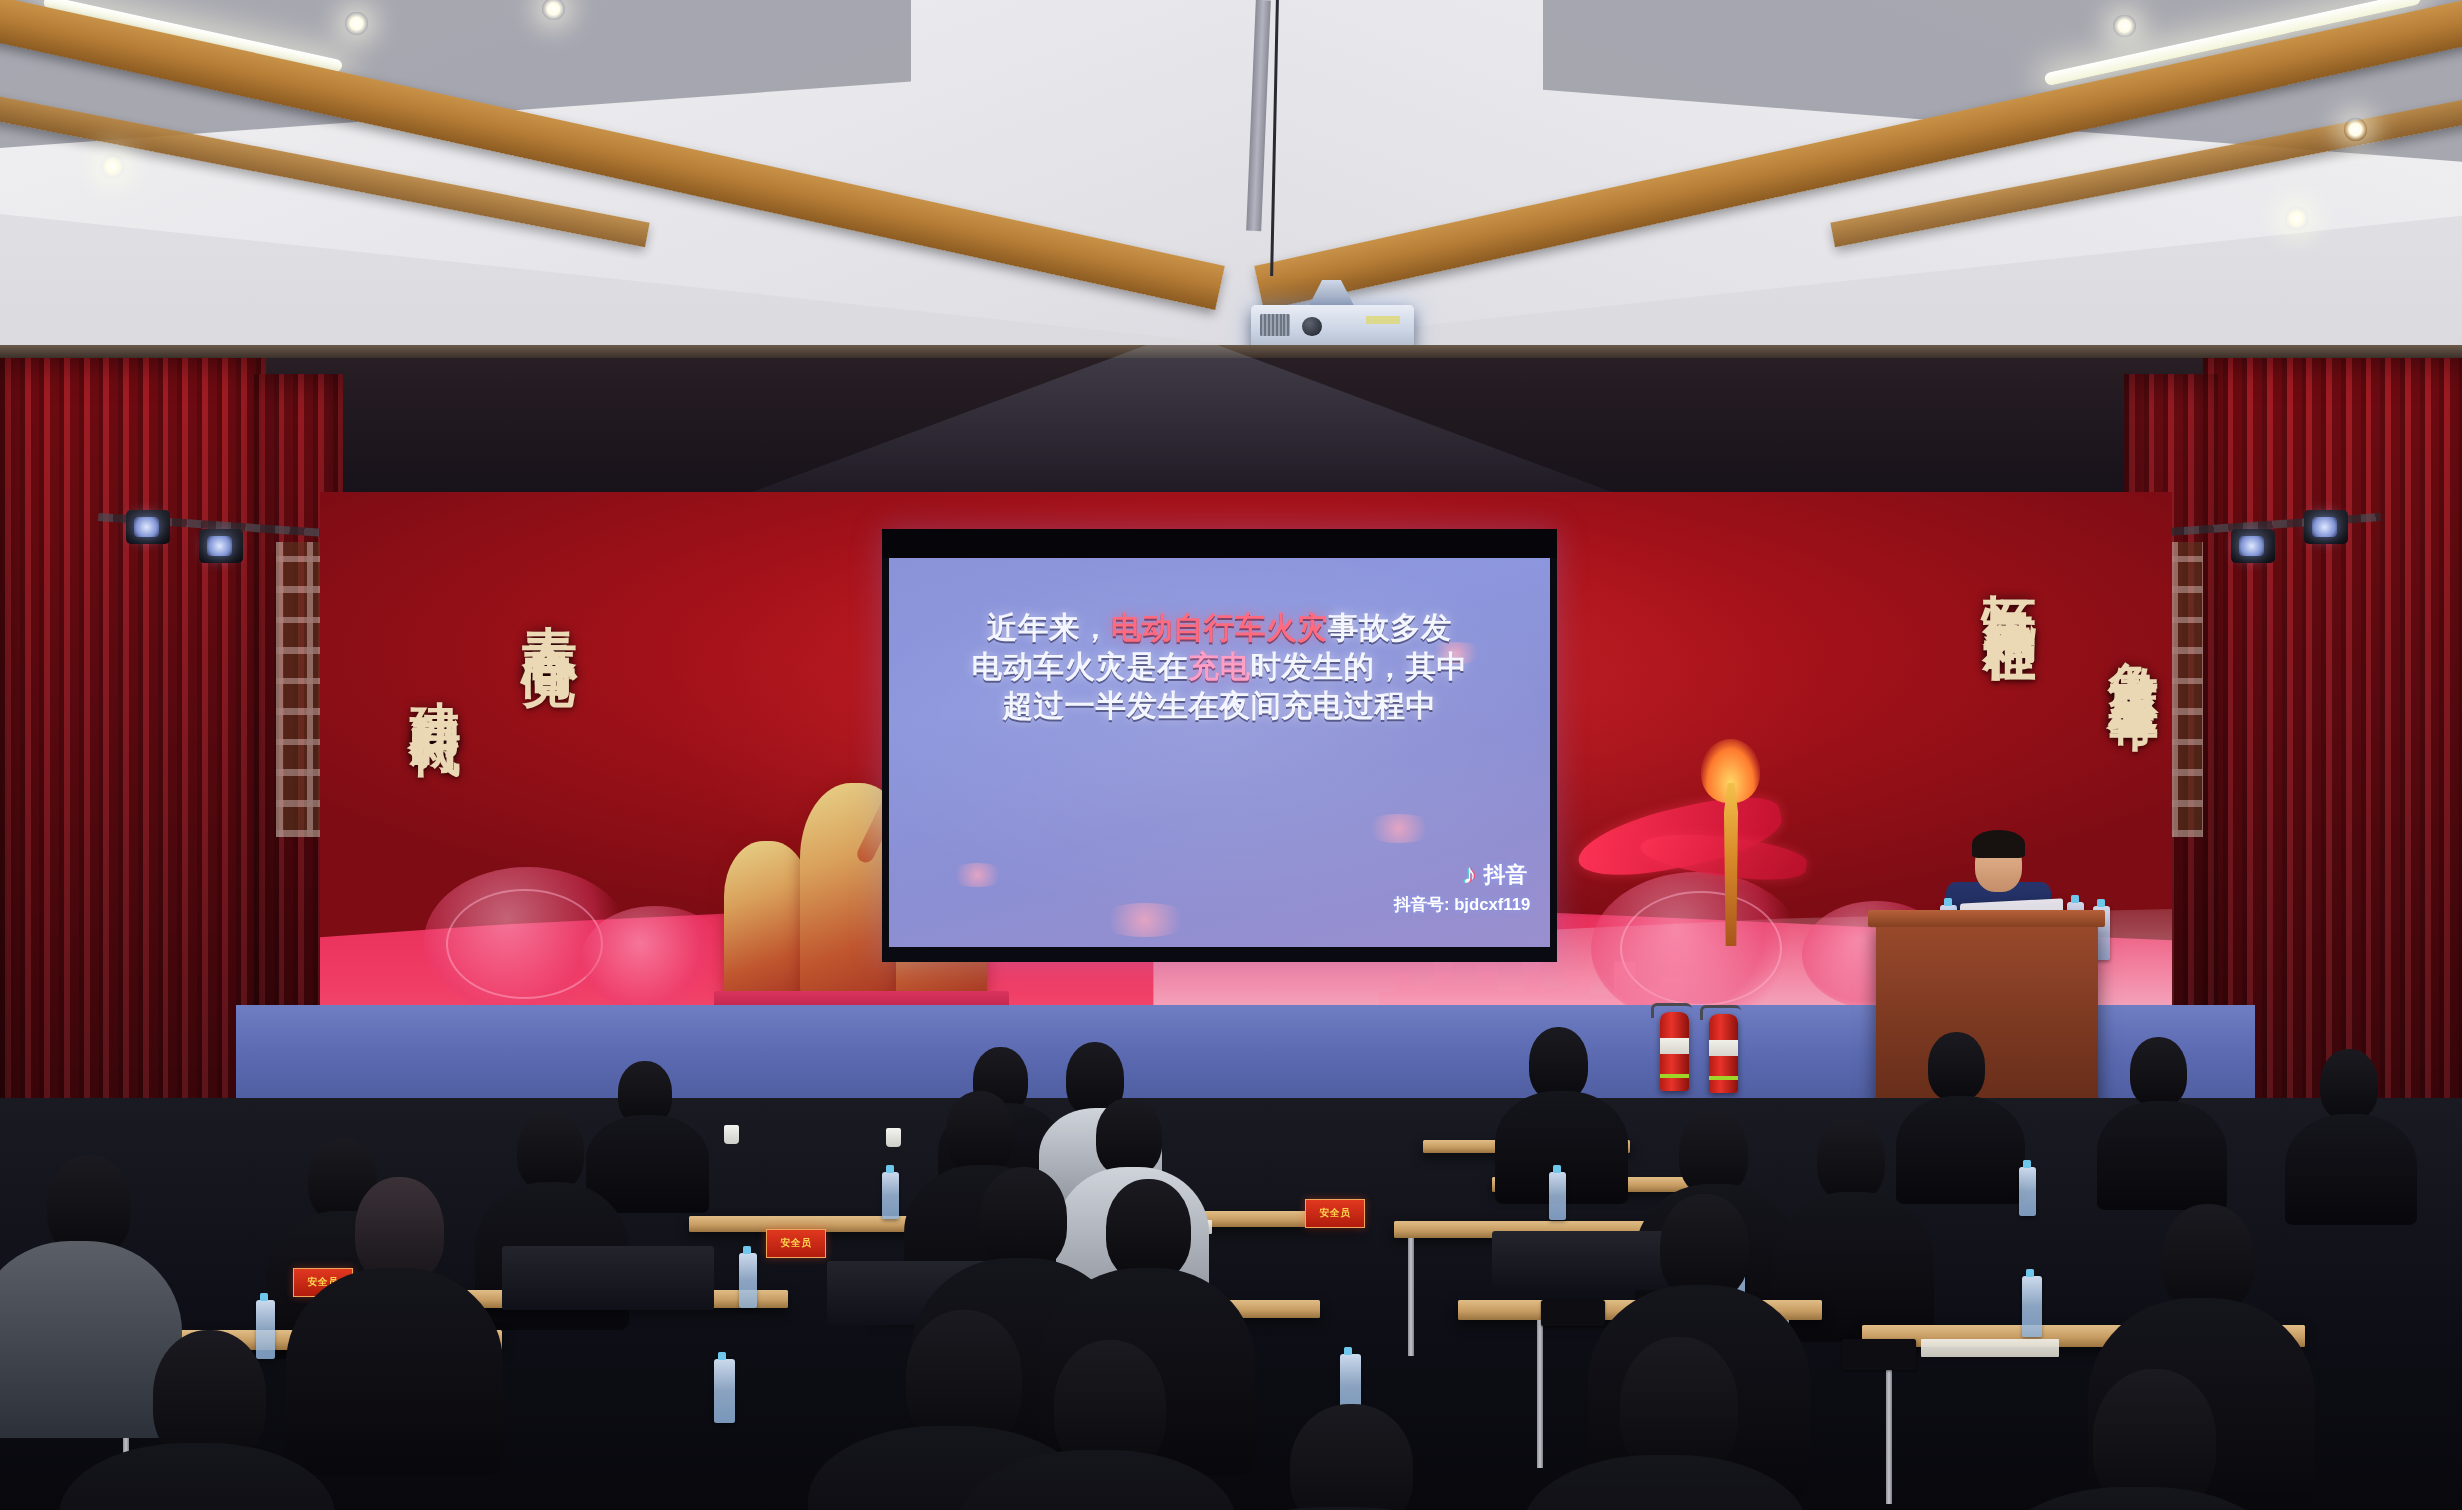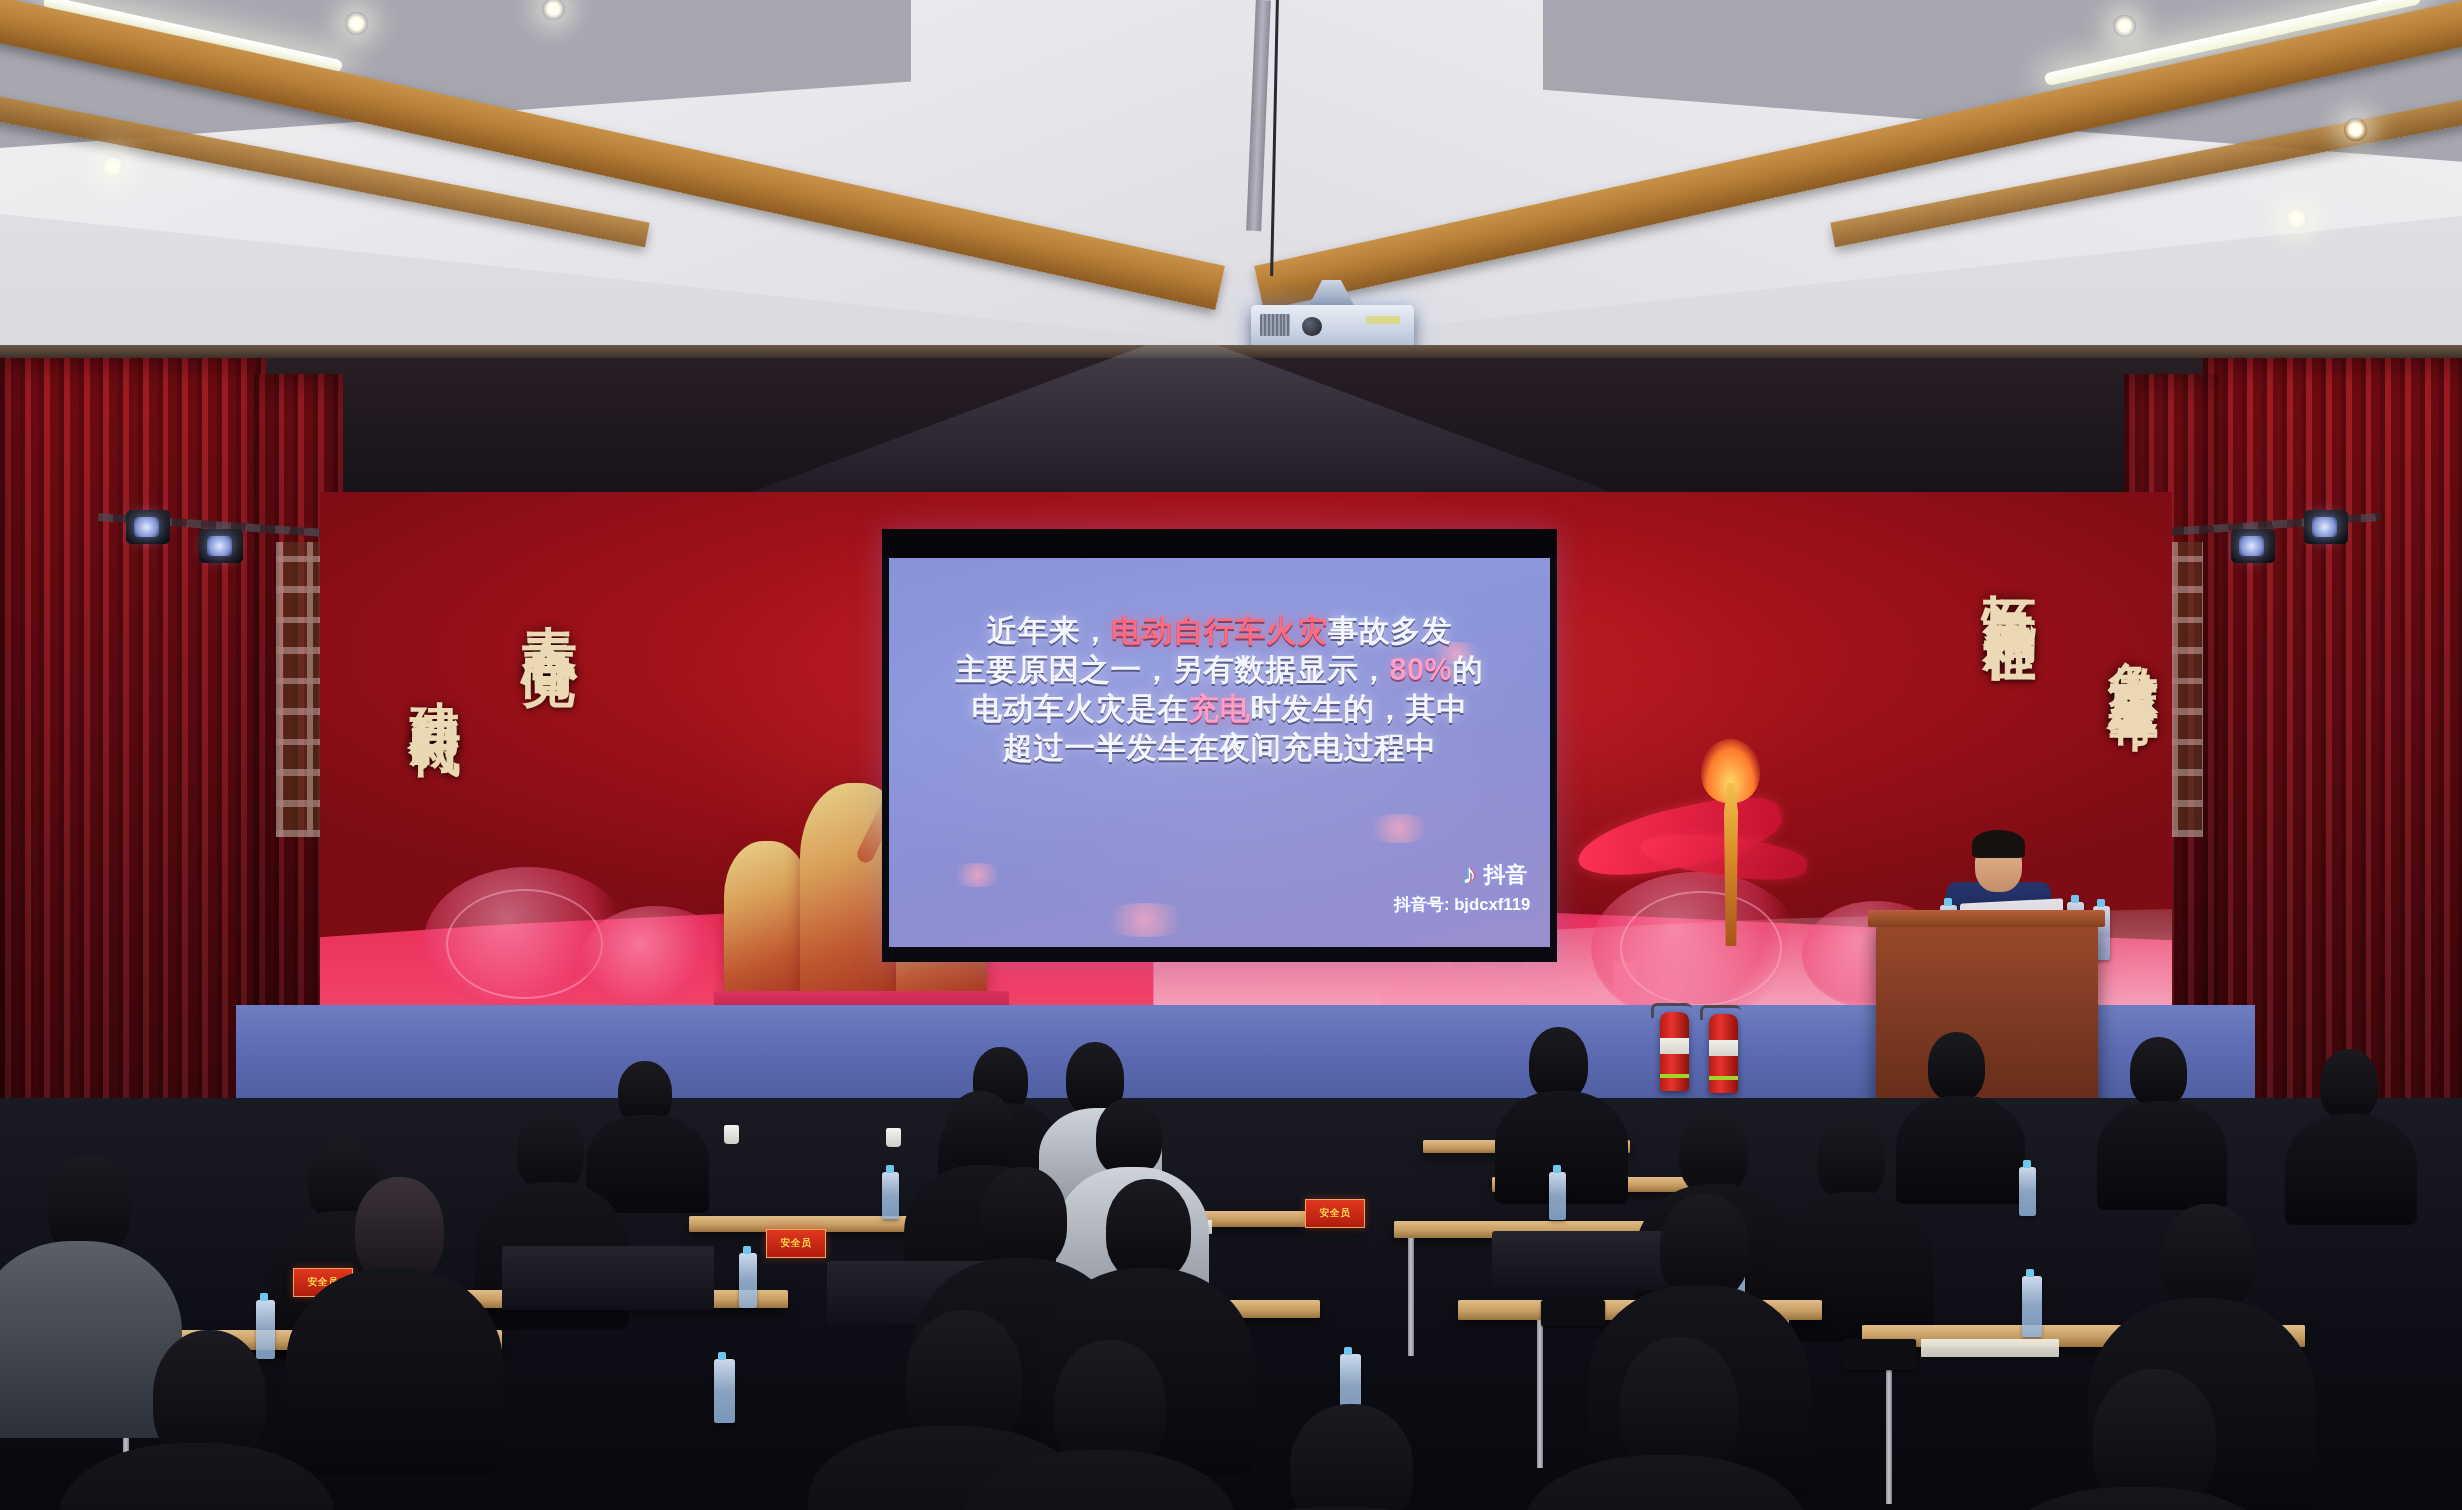--- a/index.html
+++ b/index.html
@@ -273,21 +273,21 @@
     position:absolute;left:0;top:53px;width:100%;
     text-align:center;
     font-family:"Liberation Sans","DejaVu Sans",sans-serif;
     font-weight:bold;
     color:#f4f6ff;
     font-size:30.5px;
     line-height:1.28;
     letter-spacing:0.5px;
     text-shadow:0 2px 0 rgba(30,30,70,.55),0 0 10.8px rgba(255,255,255,.45);
   }
-  .slide-text .line{display:block;white-space:nowrap;}
+  .slide-text .line{display:block;white-space:nowrap;font-family:Liberation Mono, monospace;}
   .hl-red{color:#ff6a7e;text-shadow:0 2px 0 rgba(90,10,30,.55),0 0 10.8px rgba(255,90,120,.55);}
   .hl-pink{color:#ff9ec4;text-shadow:0 2px 0 rgba(90,10,40,.5),0 0 10.8px rgba(255,140,190,.55);}
   .watermark{
     position:absolute;right:22.7px;bottom:58px;
     display:flex;align-items:center;gap:7.9px;
     color:#ffffff;font-size:21.7px;font-weight:bold;
     text-shadow:0 0 6.9px rgba(140,160,255,.8);
   }
   .tiktok-note{font-size:27.6px;line-height:1;display:inline-block;
     text-shadow:1.5px 0 0 rgba(255,70,110,.85),-1.5px 0 0 rgba(60,230,230,.85);}
@@ -544,21 +544,20 @@
   <div class="screen-frame">
     <div class="screen-topband"></div>
     <div class="screen">
       <div class="screen-spark" style="left:59px;top:305px;width:59px;height:24.6px;"></div>
       <div class="screen-spark" style="left:473px;top:256px;width:74px;height:29.5px;"></div>
       <div class="screen-spark" style="left:207px;top:345px;width:98px;height:34px;"></div>
       <div class="screen-spark" style="left:537px;top:84px;width:59px;height:22px;"></div>
 
       <div class="slide-text" id="slide-text">
           <span class="line"><span>近年来，</span><span class="hl-red">电动自行车火灾</span><span>事故多发</span></span>
-          <span class="line"><span>主要原因之一，另有数据显示，</span><span class="hl-pink">80%</span><span>的</span></span>
           <span class="line"><span>电动车火灾是在</span><span class="hl-pink">充电</span><span>时发生的，其中</span></span>
           <span class="line"><span>超过一半发生在夜间充电过程中</span></span>
         </div>
 
       <div class="watermark">
         <span class="tiktok-note">♪</span>
         <span>抖音</span>
       </div>
       <div class="watermark-id">抖音号: bjdcxf119</div>
     </div>

